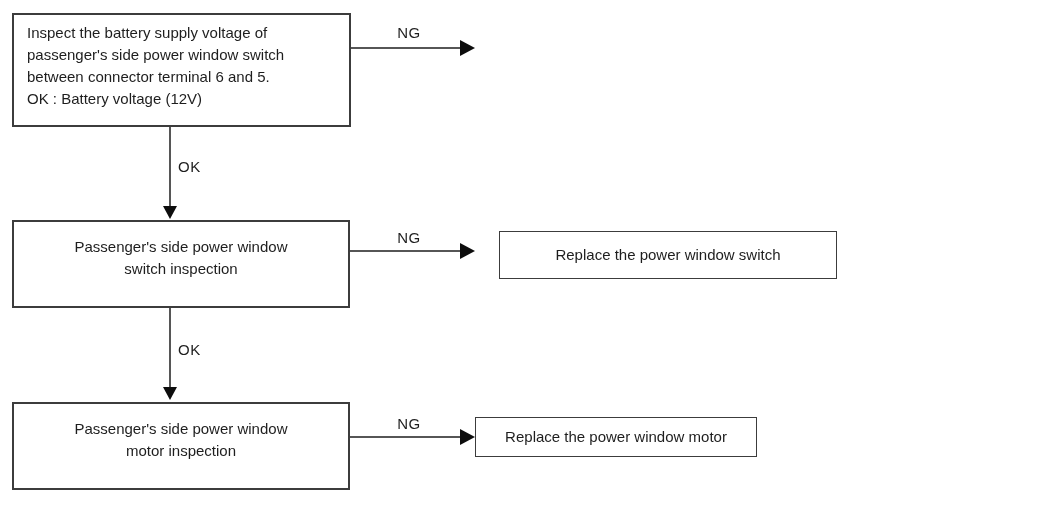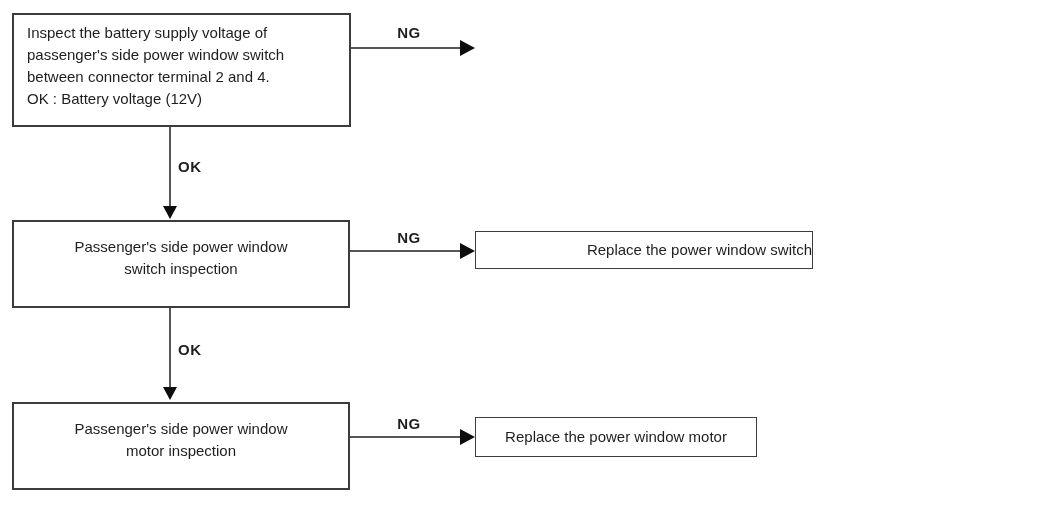--- a/index.html
+++ b/index.html
@@ -31,21 +31,21 @@
     color: var(--text);
   }
   .step1 { left: 12px; top: 13px; width: 339px; height: 114px; }
   .step1 .box-text { text-align: left; padding: 7px 8px 0 13px; }
   .step2 { left: 12px; top: 220px; width: 338px; height: 88px; }
   .step3 { left: 12px; top: 402px; width: 338px; height: 88px; }
   .step2 .box-text, .step3 .box-text { text-align: center; padding-top: 14px; }
   .result { border-width: 1.5px; display: flex; align-items: center; justify-content: center; }
   .result .box-text { text-align: center; }
   .r1 { left: 475px; top: 15px; width: 338px; height: 66px; }
-  .r2 { left: 475px; top: 231px; width: 338px; height: 38px; justify-content: flex-end; }
+  .r2 { left: 499px; top: 231px; width: 338px; height: 48px; }
   .r3 { left: 475px; top: 417px; width: 282px; height: 40px; }
 
   .hline {
     position: absolute;
     height: 2px;
     background: var(--line);
   }
   .vline {
     position: absolute;
     width: 2px;
@@ -73,39 +73,39 @@
   .ng-arrow-3 { left: 460px; top: 429px; }
 
   .ok-line-1 { left: 169px; top: 127px; height: 80px; }
   .ok-line-2 { left: 169px; top: 308px; height: 80px; }
   .ok-arrow-1 { left: 163px; top: 206px; }
   .ok-arrow-2 { left: 163px; top: 387px; }
 
   .flow-label {
     position: absolute;
     font-size: 15px;
-    font-weight: bold;
+    font-weight: normal;
     color: var(--text);
     letter-spacing: 0.5px;
   }
   .ng-label-1 { left: 386px; top: 24px;  width: 46px; text-align: center; }
   .ng-label-2 { left: 386px; top: 229px; width: 46px; text-align: center; }
   .ng-label-3 { left: 386px; top: 415px; width: 46px; text-align: center; }
   .ok-label-1 { left: 178px; top: 158px; }
   .ok-label-2 { left: 178px; top: 341px; }
 </style>
 </head>
 <body>
 
 <div class="canvas">
 
   <div class="box step1">
     <div class="box-text">Inspect the battery supply voltage of
 passenger's side power window switch
-between connector terminal 2 and 4.
+between connector terminal 6 and 5.
 OK : Battery voltage (12V)</div>
   </div>
   <div class="box step2">
     <div class="box-text">Passenger's side power window
 switch inspection</div>
   </div>
   <div class="box step3">
     <div class="box-text">Passenger's side power window
 motor inspection</div>
   </div>

